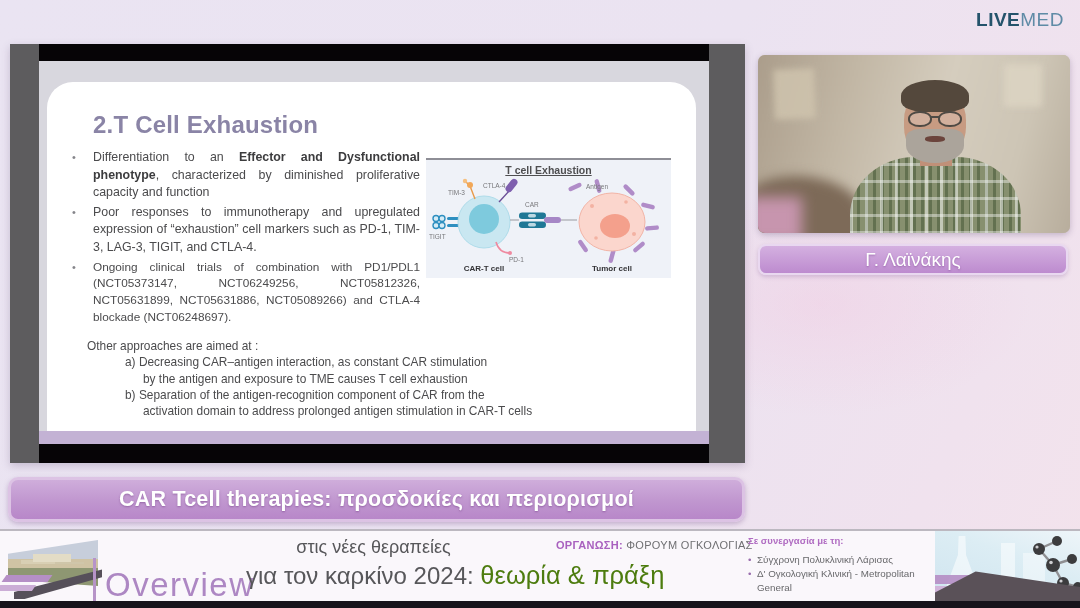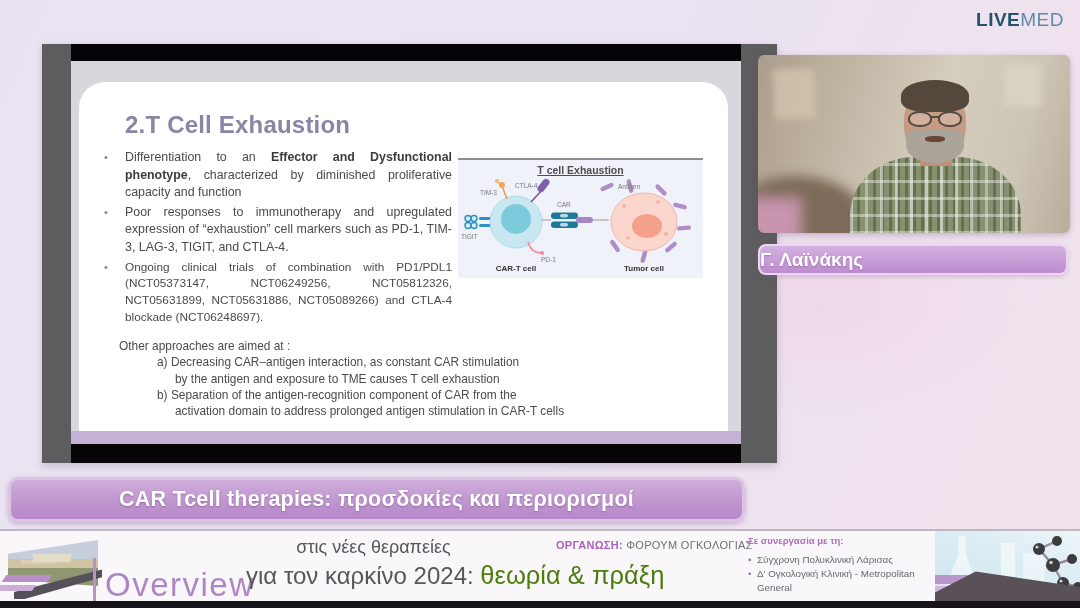--- a/index.html
+++ b/index.html
@@ -10,21 +10,21 @@
     background:
       radial-gradient(ellipse 300px 160px at 76% 50%, rgba(242,198,222,.38), rgba(242,198,222,0) 70%),
       linear-gradient(115deg,#eae4f2 0%,#ebe3f1 55%,#f0e2ee 85%,#f3e3ec 100%);
   }
   
   .logo { position:absolute; top:9px; right:16px; font-size:19px; letter-spacing:.5px; }
   .logo .live { color:#24536b; font-weight:bold; }
   .logo .med  { color:#5f8ba6; font-weight:normal; }
 
   
-  .share-window { position:absolute; left:10px; top:44px; width:735px; height:419px; display:flex; background:#000; box-shadow:0 3px 8px rgba(90,70,110,.25);margin-left:32px; }
+  .share-window { position:absolute; left:10px; top:44px; width:735px; height:419px; display:flex; background:#000; box-shadow:0 3px 8px rgba(90,70,110,.25); }
   .side-bar { background:#5d5c5e; }
   .side-bar.left { width:29px; }
   .side-bar.right { width:36px; }
   .share-center { flex:1; display:flex; flex-direction:column; min-width:0; }
   .bar-black-top { height:17px; background:#060406; }
   .bar-black-bottom { height:19px; background:#060406; }
   .bar-purple { height:13px; background:#c3b2d4; }
   .slide-area { flex:1; background:#d8d7de; position:relative; }
   .slide-card { position:absolute; left:8px; right:13px; top:21px; bottom:0; background:#fff; border-radius:26px 26px 0 0; padding:16px 14px 0 16px; overflow:hidden; }
 
@@ -63,21 +63,21 @@
   .p-head { position:absolute; left:32%; top:2%; width:35%; height:46%; background:#c79b82; border-radius:46% 46% 44% 44%; }
   .p-hair { position:absolute; left:30%; top:-2%; width:39%; height:20%; background:#54483c; border-radius:50% 50% 35% 35%; }
   .p-glasses { position:absolute; left:34%; top:17.5%; width:31%; height:10%; display:flex; justify-content:space-between; }
   .p-glasses .lens { width:44%; height:100%; border:2px solid #4f4a44; border-radius:48%; background:rgba(250,250,255,.22); }
   .p-glasses .bridge { position:absolute; left:42%; top:35%; width:16%; height:2px; background:#4f4a44; }
   .p-beard { position:absolute; left:33%; top:29%; width:33%; height:22%; background:#aba49b; border-radius:24% 24% 50% 50%; }
   .p-mouth { position:absolute; left:44%; top:33.5%; width:11%; height:4%; background:#6b443c; border-radius:40%; }
 
   .nameplate { position:absolute; left:758px; top:244px; width:310px; height:31px;
     background:linear-gradient(180deg,#d4b0e0,#bd8bcf); border:2px solid #e9d8f0; border-radius:8px;
-    display:flex; align-items:center; justify-content:flex-start; color:#fff; font-size:19px; font-weight:bold;
+    display:flex; align-items:center; justify-content:center; color:#fff; font-size:19px; font-weight:normal;
     text-shadow:0 1px 2px rgba(110,60,130,.45); box-shadow:0 2px 4px rgba(140,100,160,.3); }
 
   
   .banner { position:absolute; left:8px; top:477px; width:737px; height:45px;
     background:linear-gradient(180deg,#cfaddb 0%,#c096cf 55%,#b887c9 100%);
     border:3px solid #dcc3e4; border-radius:10px; box-shadow:0 2px 5px rgba(120,80,140,.35);
     display:flex; align-items:center; justify-content:center; color:#fff; font-size:21.5px; font-weight:600;
     text-shadow:0 1px 2px rgba(110,60,130,.5); letter-spacing:.2px; }
 
   

